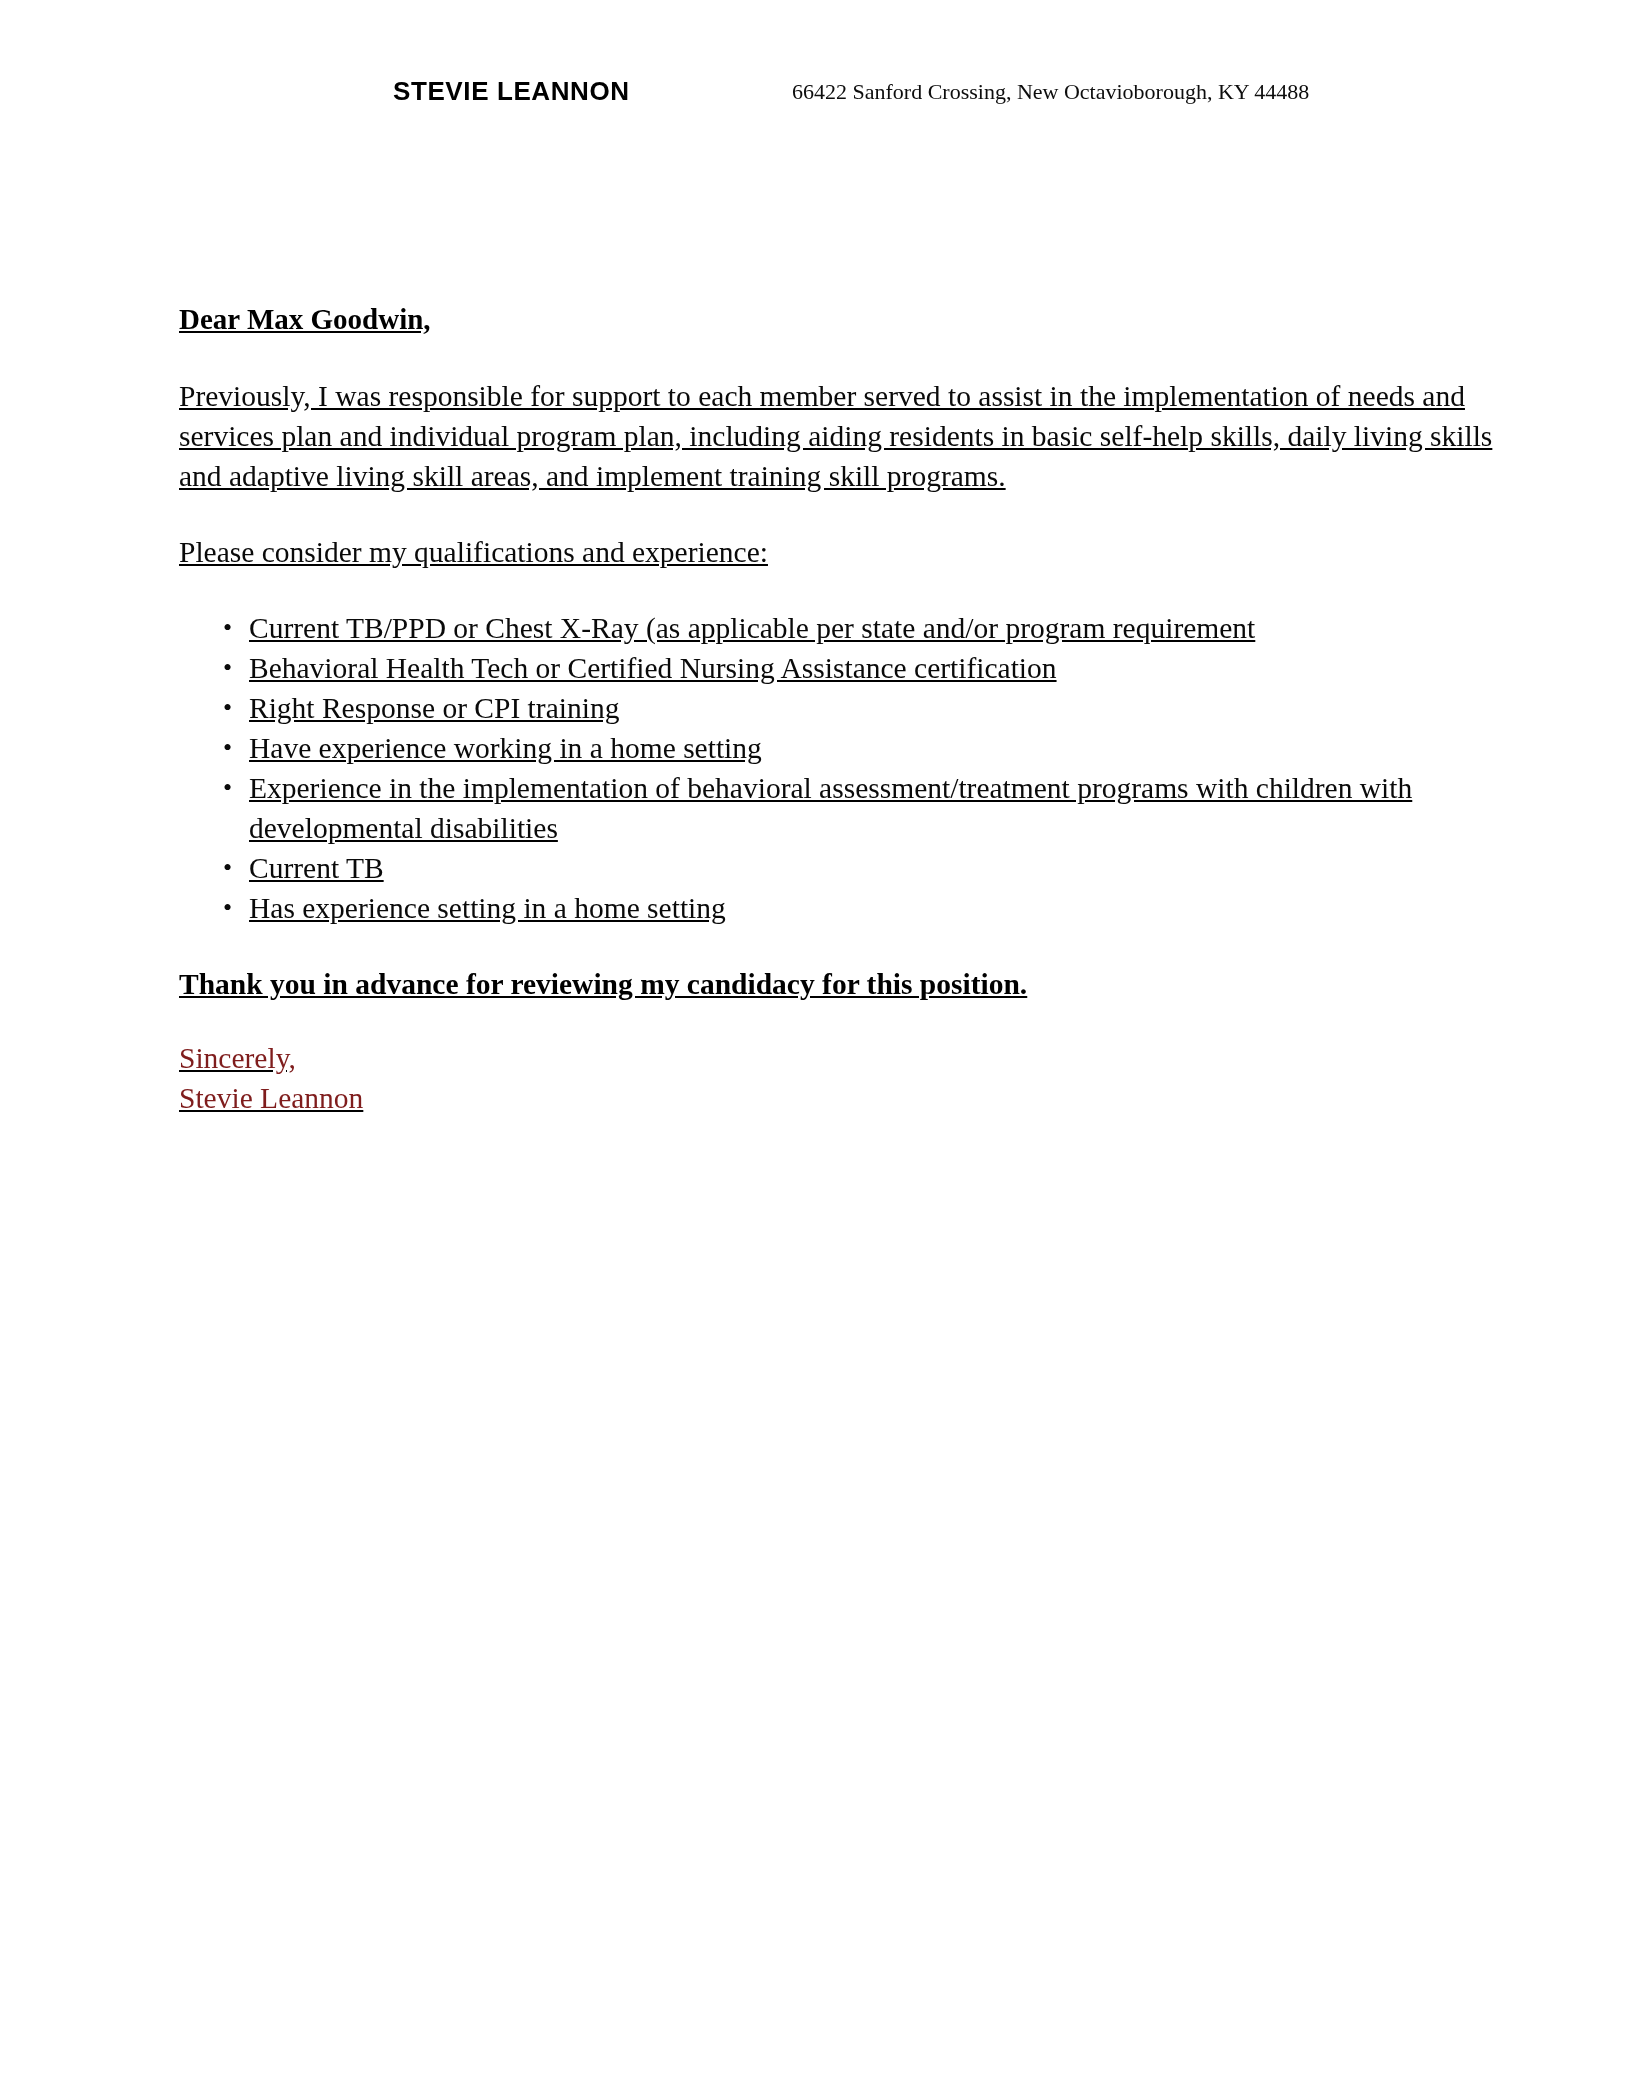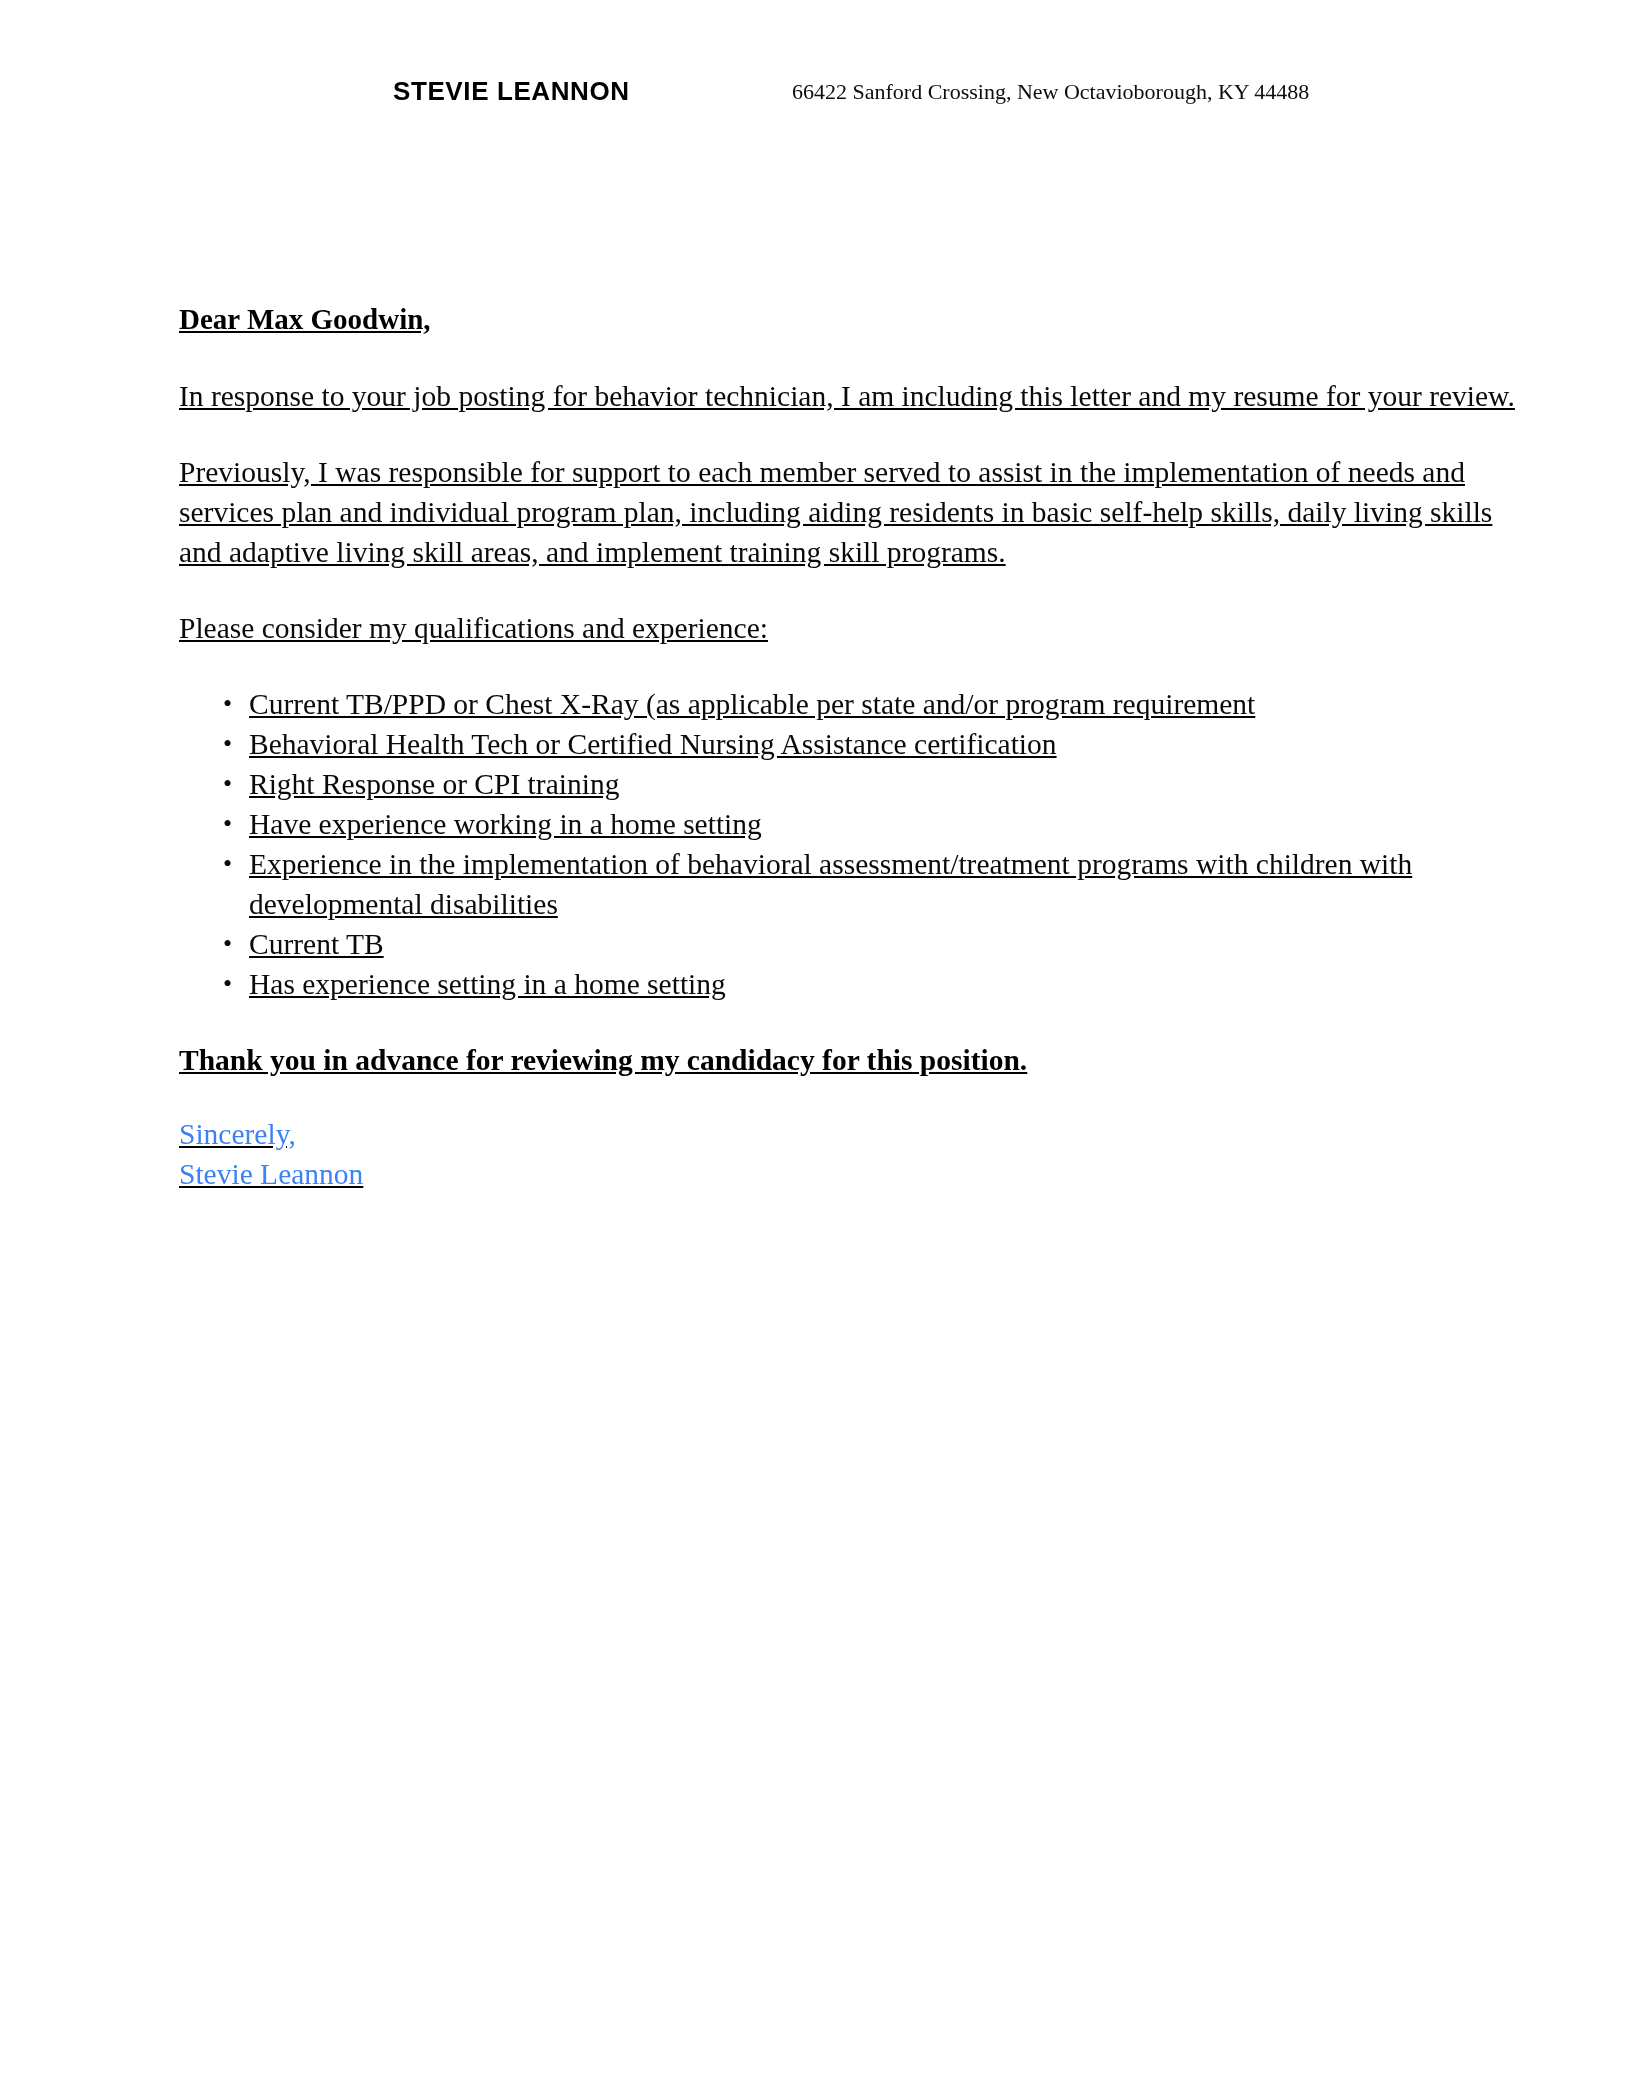--- a/index.html
+++ b/index.html
@@ -102,39 +102,38 @@
     font-weight: bold;
     font-size: 29.5px;
     line-height: 40px;
     margin: 24px 0 34px 0;
   }
 
   .signoff {
     font-size: 29.5px;
     line-height: 40px;
     margin: 0;
-    color: #3b82f6;
+    color: #7f1d1d;
   }
   .signoff .line { display: block; }
 </style>
 </head>
 <body>
 
 <div class="page">
 
   <div class="letterhead">
     <div class="sender-name">STEVIE LEANNON</div>
     <div class="sender-address">66422 Sanford Crossing, New Octavioborough, KY 44488</div>
   </div>
 
   <div class="letter-body">
 
     <div class="salutation">Dear Max Goodwin,</div>
 
-    <p class="para">In response to your job posting for behavior technician, I am including this letter and my resume for your review.</p>
 
     <p class="para">Previously, I was responsible for support to each member served to assist in the implementation of needs and services plan and individual program plan, including aiding residents in basic self-help skills, daily living skills and adaptive living skill areas, and implement training skill programs.</p>
 
     <p class="para">Please consider my qualifications and experience:</p>
 
     <ul class="qualifications">
       <li>Current TB/PPD or Chest X-Ray (as applicable per state and/or program requirement</li>
       <li>Behavioral Health Tech or Certified Nursing Assistance certification</li>
       <li>Right Response or CPI training</li>
       <li>Have experience working in a home setting</li>

